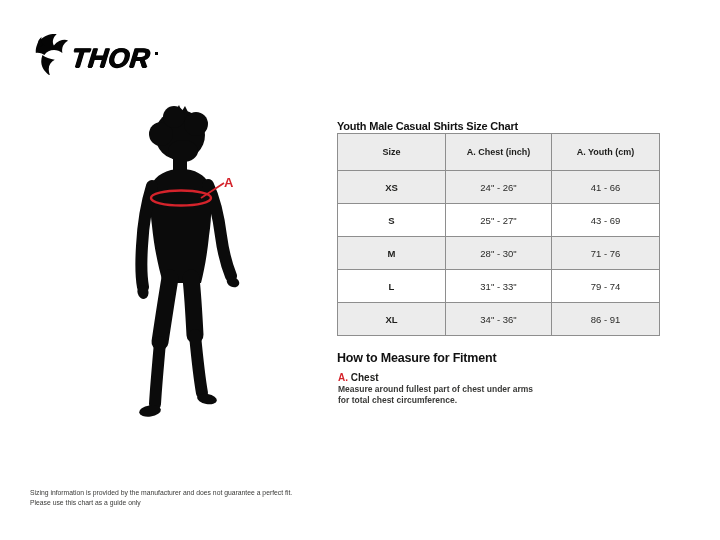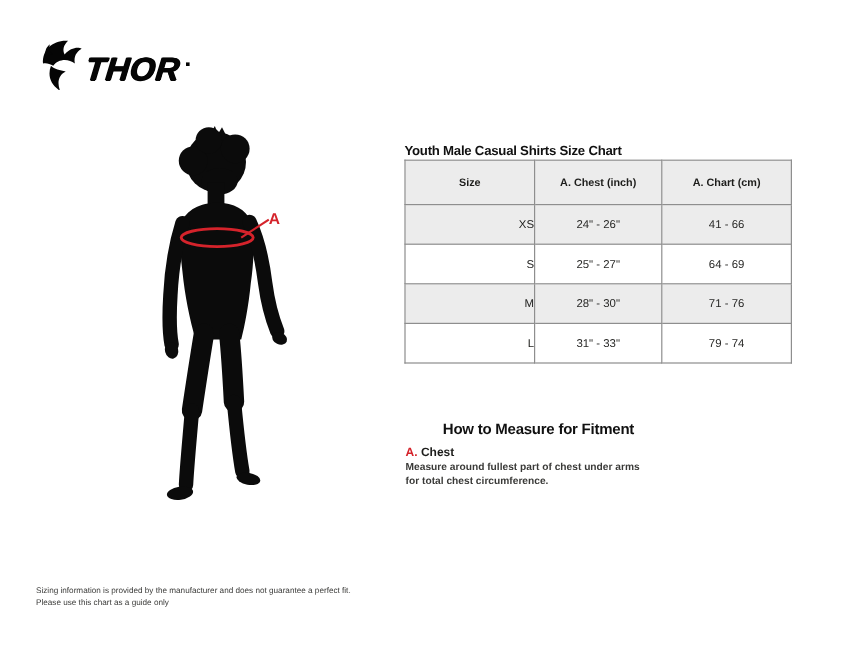--- a/index.html
+++ b/index.html
@@ -62,31 +62,30 @@
     color:#2a2a28;
   }
   .size-table th {
     height:37px;
     font-size:9px; font-weight:bold;
     background:#ececec;
     color:#1d1d1b;
   }
   .size-table td { height:33px; background:#ffffff; }
   .size-table tr.alt td { background:#ececec; }
-  .size-table td.size-cell { font-weight:normal; color:#1d1d1b;text-align:right; }
+  .size-table td.size-cell { font-weight:bold; color:#1d1d1b; }
   .col-size { width:108px; }
   .col-inch { width:106px; }
   .col-cm   { width:108px; }
 
   
   .measure-heading {
     position:absolute; left:337px; top:351px;
     font-size:12.5px; font-weight:bold; letter-spacing:-0.2px;
     color:#111;
-    margin-left:32px;
   }
   .measure-item-label {
     position:absolute; left:338px; top:372px;
     font-size:10px; font-weight:bold; color:#1d1d1b;
   }
   .measure-item-label .letter { color:#d5232b; }
   .measure-item-desc {
     position:absolute; left:338px; top:384px;
     width:198px;
     font-size:8.5px; line-height:1.32; color:#3a3a38;font-weight:bold;
@@ -154,43 +153,48 @@
 <table class="size-table">
   <colgroup>
       <col class="col-size">
       <col class="col-inch">
       <col class="col-cm">
     </colgroup>
   <thead>
     <tr>
       <th>Size</th>
       <th>A. Chest (inch)</th>
-      <th>A. Chart (cm)</th>
+      <th>A. Youth (cm)</th>
     </tr>
   </thead>
   <tbody>
     <tr class="alt">
       <td class="size-cell">XS</td>
       <td>24" - 26"</td>
       <td>41 - 66</td>
     </tr>
     <tr>
       <td class="size-cell">S</td>
       <td>25" - 27"</td>
-      <td>64 - 69</td>
+      <td>43 - 69</td>
     </tr>
     <tr class="alt">
       <td class="size-cell">M</td>
       <td>28" - 30"</td>
       <td>71 - 76</td>
     </tr>
     <tr>
       <td class="size-cell">L</td>
       <td>31" - 33"</td>
       <td>79 - 74</td>
+    </tr>
+    <tr class="alt">
+      <td class="size-cell">XL</td>
+      <td>34" - 36"</td>
+      <td>86 - 91</td>
     </tr>
   </tbody>
 </table>
 
 <div class="measure-heading">How to Measure for Fitment</div>
 <div class="measure-item-label">
   <span class="letter">A.</span>
   <span>Chest</span>
 </div>
 <div class="measure-item-desc">Measure around fullest part of chest under arms for total chest circumference.</div>

